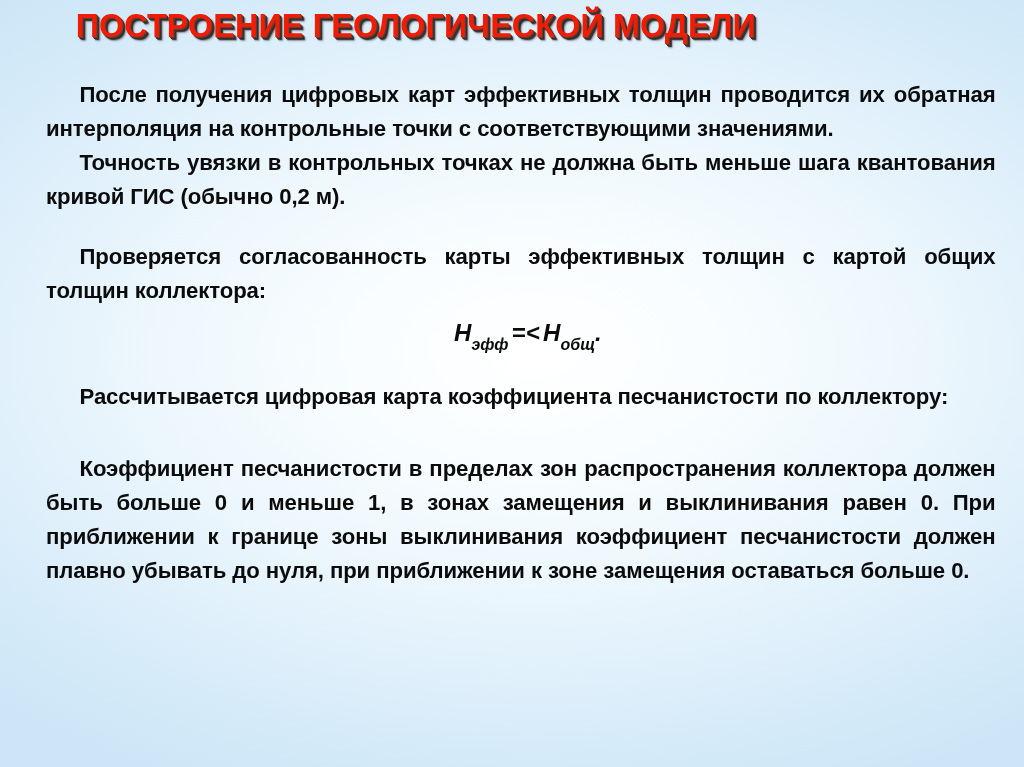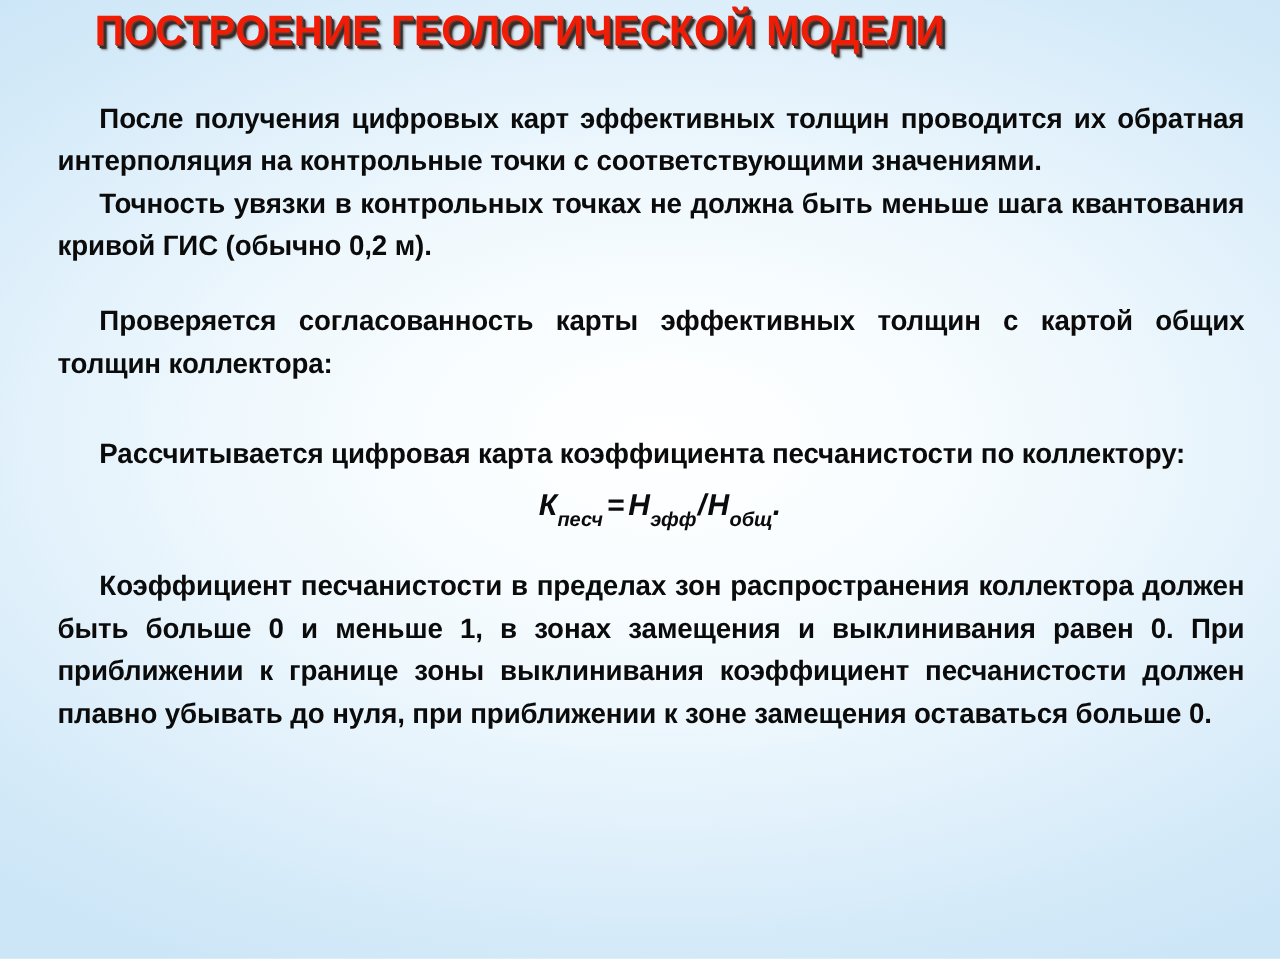--- a/index.html
+++ b/index.html
@@ -135,31 +135,31 @@
     <p class="para tight-last">После получения цифровых карт эффективных толщин проводится их обратная интерполяция на контрольные точки с соответствующими значениями.</p>
 
     <p class="para tight-last">Точность увязки в контрольных точках не должна быть меньше шага квантования кривой ГИС (обычно 0,2 м).</p>
 
     <div class="gap-md"></div>
 
     <p class="para tight-last">Проверяется согласованность карты эффективных толщин с картой общих толщин коллектора:</p>
 
     <div class="gap-sm"></div>
 
+    <div class="formula-row">
+      <span class="formula">
+        <span>Н</span><span class="sub">эфф</span><span class="op">=&lt;</span><span>Н</span><span class="sub">общ</span><span>.</span>
+      </span>
+    </div>
 
     <div class="gap-lg"></div>
 
     <p class="para tight-last">Рассчитывается цифровая карта коэффициента песчанистости по коллектору:</p>
 
     <div class="gap-sm"></div>
 
-    <div class="formula-row">
-      <span class="formula">
-        <span>К</span><span class="sub">песч</span><span class="op">=</span><span>Н</span><span class="sub">эфф</span><span class="slash">/</span><span>Н</span><span class="sub">общ</span><span>.</span>
-      </span>
-    </div>
 
     <div class="gap-lg"></div>
 
     <p class="para tight-last">Коэффициент песчанистости в пределах зон распространения коллектора должен быть больше 0 и меньше 1, в зонах замещения и выклинивания равен 0. При приближении к границе зоны выклинивания коэффициент песчанистости должен плавно убывать до нуля, при приближении к зоне замещения оставаться больше 0.</p>
 
   </div>
 </div>
 
 </body></html>

